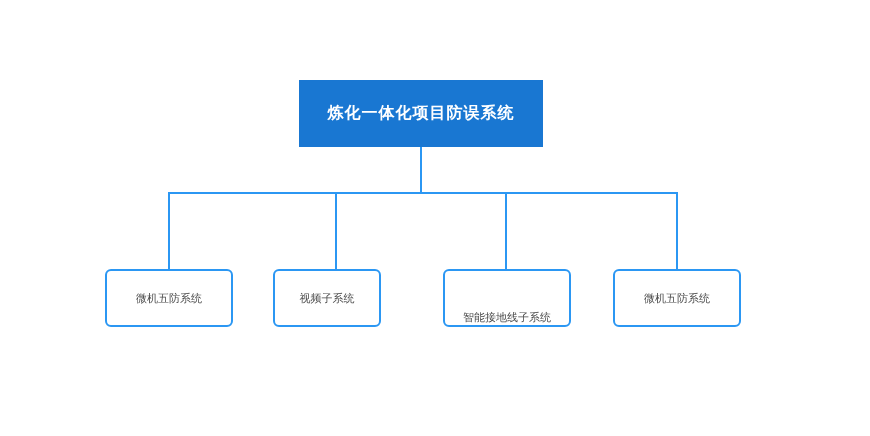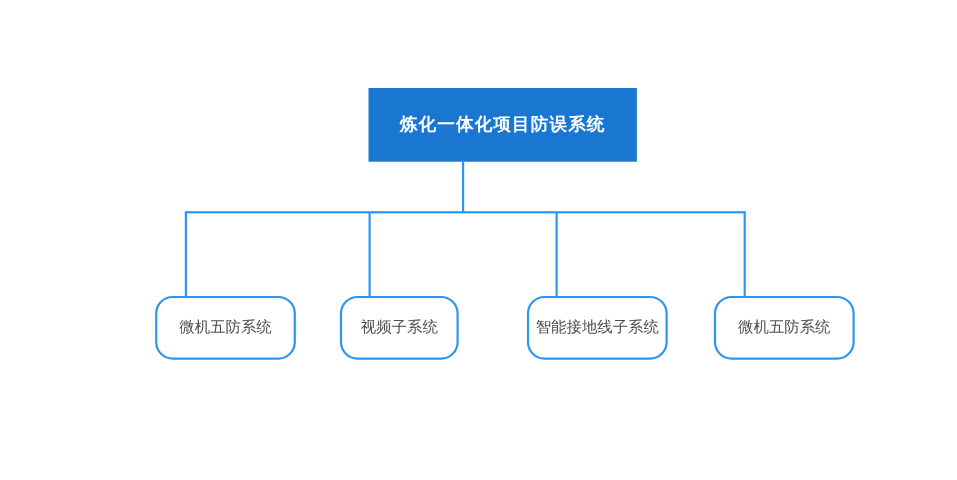--- a/index.html
+++ b/index.html
@@ -15,45 +15,44 @@
     font-family: "Liberation Sans", "DejaVu Sans", sans-serif;
     overflow: hidden;
   }
   .node {
     position: absolute;
     box-sizing: border-box;
     display: flex;
     align-items: center;
     justify-content: center;
     text-align: center;
-    margin-left: 36px;
   }
   .root-node {
     left: 299px;
     top: 80px;
     width: 244px;
     height: 67px;
     background: var(--root-fill, #1977d2);
     color: var(--root-text, #ffffff);
     font-size: 16px;
     font-weight: bold;
     letter-spacing: 1px;
   }
   .child-node {
     top: 269px;
     height: 58px;
     background: #ffffff;
     border: 2px solid var(--child-border, #2b97f3);
-    border-radius: 16px;
+    border-radius: 6px;
     color: var(--child-text, #4c4c4c);
-    font-size: 14px;
+    font-size: 11px;
   }
   .child-1 { left: 105px; width: 128px; }
   .child-2 { left: 273px; width: 108px; }
-  .child-3 { left: 443px; width: 128px; }
+  .child-3 { left: 443px; width: 128px; align-items: flex-end; }
   .child-4 { left: 613px; width: 128px; }
   .connector {
     position: absolute;
     background: var(--connector, #2b97f3);
   }
   .conn-root-drop   { left: 420px; top: 147px; width: 2px;  height: 46px; }
   .conn-bus         { left: 168px; top: 192px; width: 510px; height: 2px; }
   .conn-drop-1      { left: 168px; top: 193px; width: 2px;  height: 76px; }
   .conn-drop-2      { left: 335px; top: 193px; width: 2px;  height: 76px; }
   .conn-drop-3      { left: 505px; top: 193px; width: 2px;  height: 76px; }

